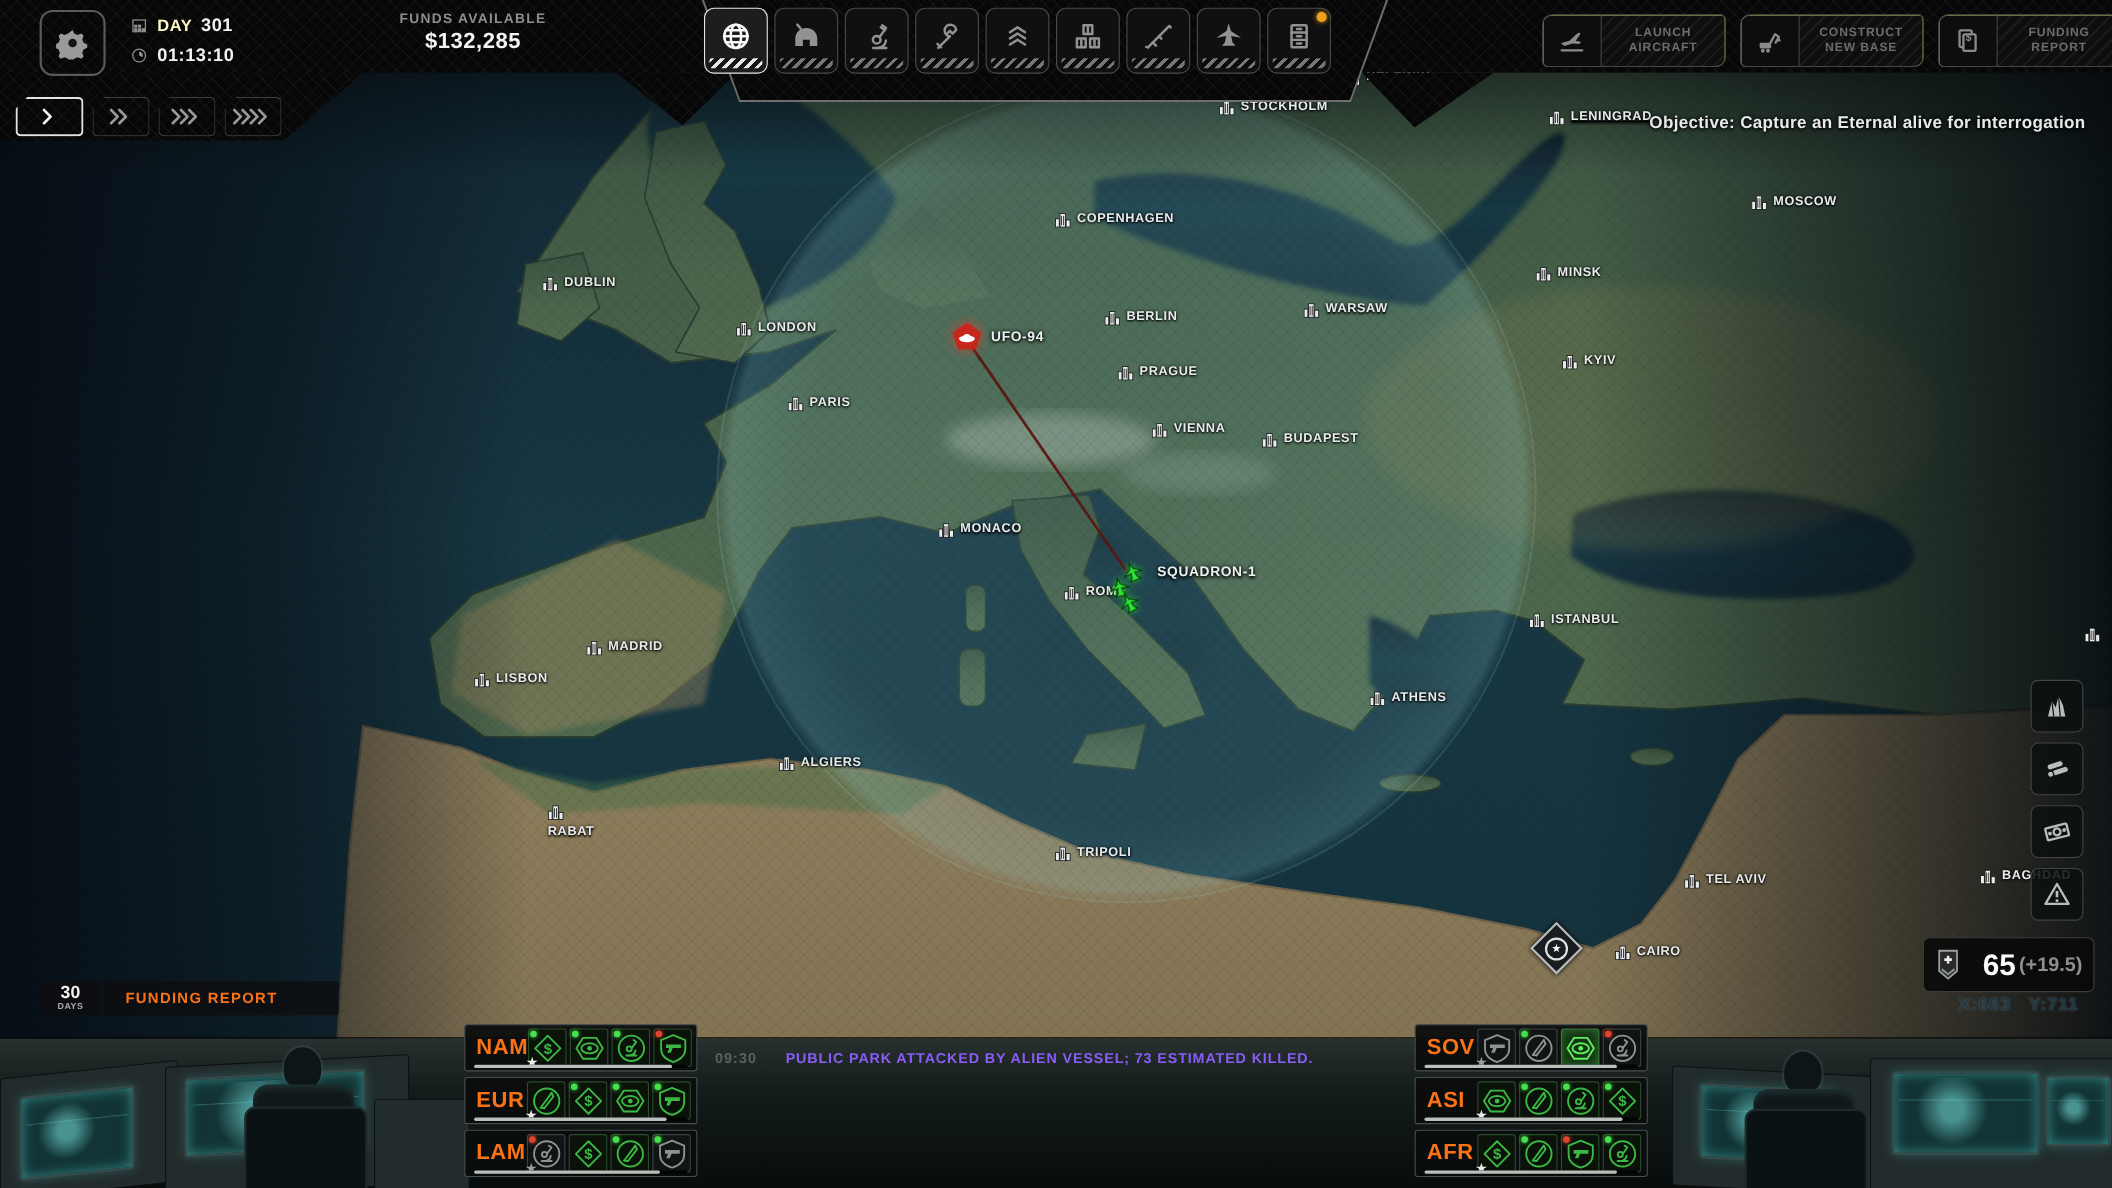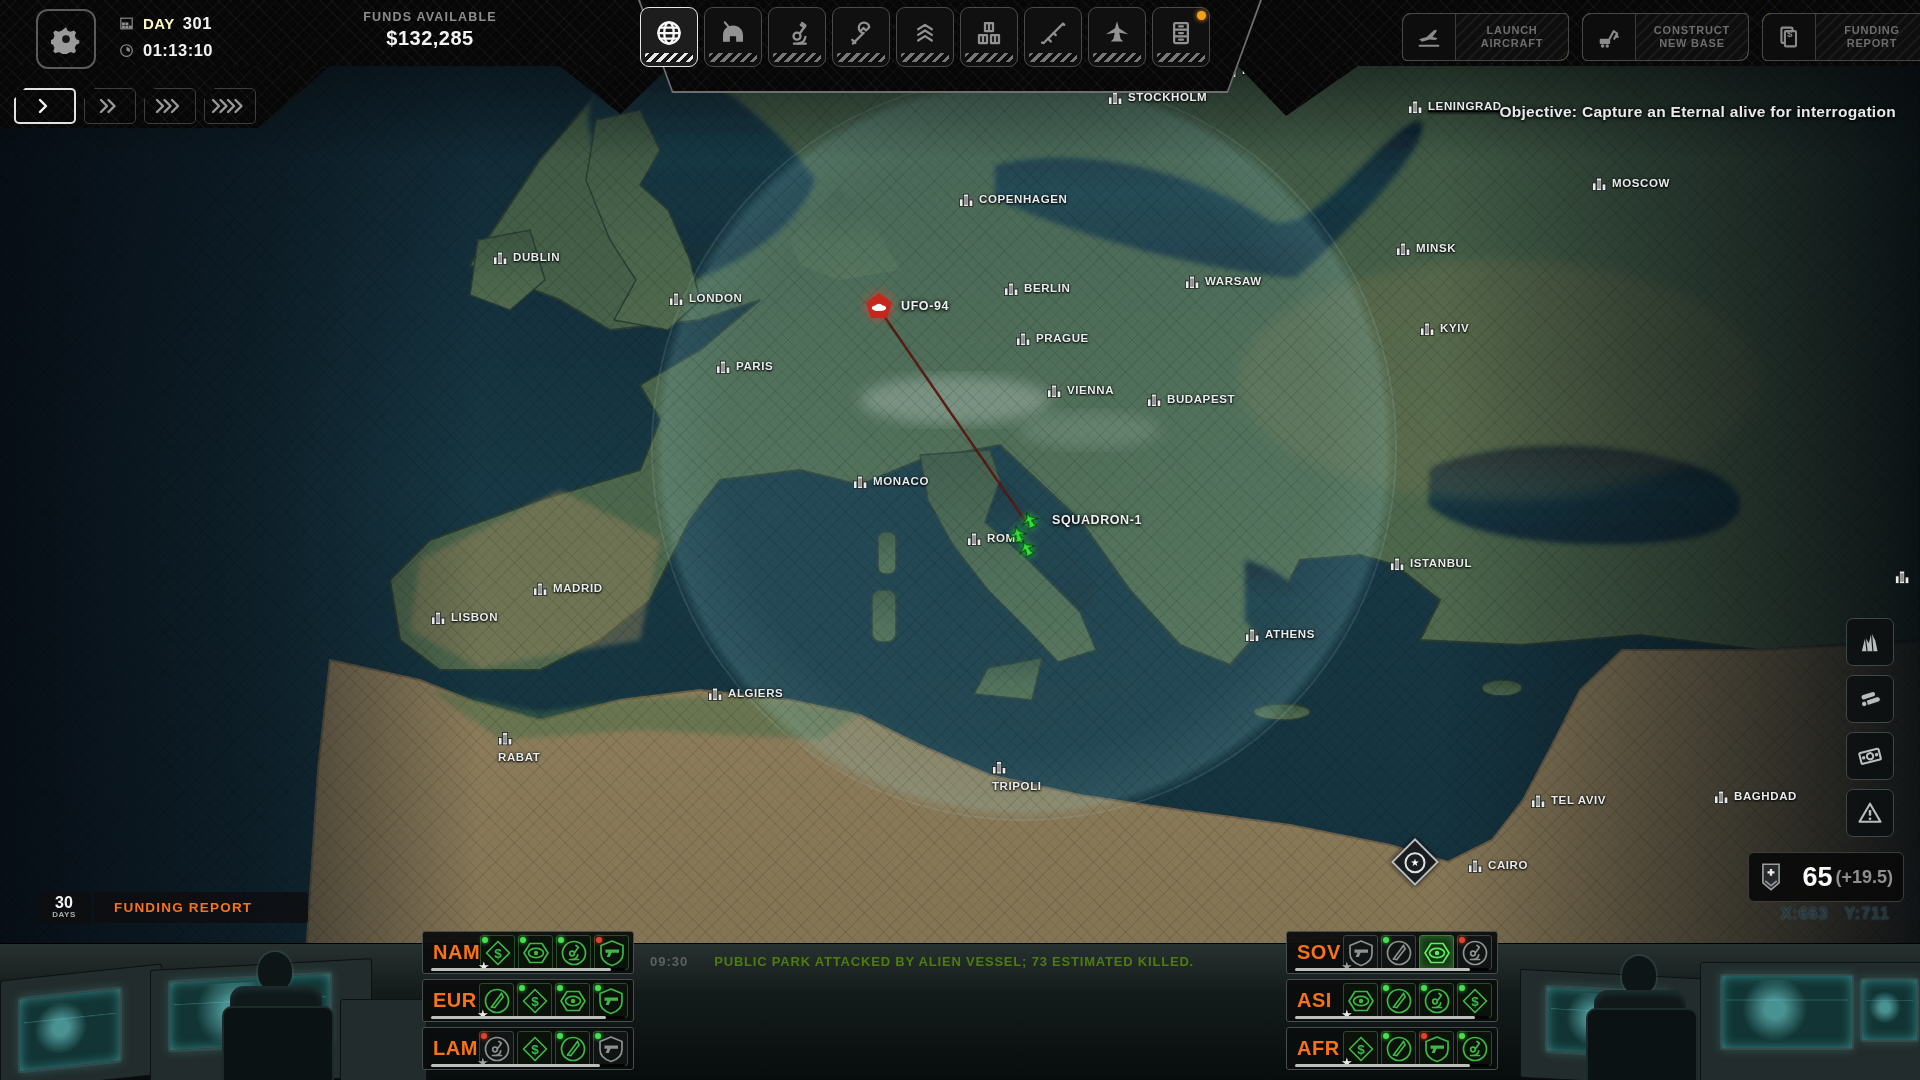--- a/index.html
+++ b/index.html
@@ -108,21 +108,21 @@
                radial-gradient(circle at 40% 45%,rgba(130,240,240,.5) 0 12%,transparent 40%);}
   .op-head{position:absolute;width:34px;height:38px;border-radius:50% 50% 42% 42%;background:#0e1516;
     box-shadow:0 0 0 2px rgba(70,110,110,.25);}
   .op-body{position:absolute;background:#10181a;border-radius:14px 14px 0 0;
     box-shadow:inset 0 4px 6px rgba(90,140,140,.2);}
   .op-chair{position:absolute;background:#0b1213;border-radius:10px 10px 4px 4px;
     border:2px solid #1d2a2b;}
   
   #ticker{left:650px;top:948px;height:26px;display:flex;align-items:center;gap:26px;z-index:6;}
   #ticker .t{color:#5c6261;font-size:13px;font-weight:bold;letter-spacing:1px;}
-  #ticker .m{color:#4d7c0f;font-size:13px;font-weight:bold;letter-spacing:.8px;}
+  #ticker .m{color:#8b5cf6;font-size:13px;font-weight:bold;letter-spacing:.8px;}
   
   .regions{position:absolute;width:212px;z-index:7;}
   #regions-left{left:422px;top:931px;}
   #regions-right{left:1286px;top:931px;}
   .region-row{height:43px;background:rgba(11,13,13,.94);border:1px solid #484e4e;border-radius:3px;
     margin-bottom:5px;position:relative;display:flex;align-items:center;box-sizing:border-box;padding:0 5px 0 10px;}
   .region-code{color:#f97316;font-size:20px;font-weight:bold;letter-spacing:.5px;width:52px;}
   .slots{display:flex;gap:3px;margin-left:auto;}
   .slot{width:35px;height:35px;border-radius:3px;position:relative;display:flex;align-items:center;
     justify-content:center;cursor:pointer;box-sizing:border-box;}
@@ -595,21 +595,21 @@
               <rect x="9.5" y="6.5" width="3.4" height="6"></rect>
             </g>
             <g stroke="#2a2a2a" stroke-width="0.8">
               <line x1="5.6" y1="3" x2="5.6" y2="11"></line>
               <line x1="7.4" y1="3" x2="7.4" y2="11"></line>
             </g>
           </svg>
         </span>
         <span class="lbl">RABAT</span>
       </div>
-      <div class="city" style="left: 992px; top: 776px; flex-direction: column;">
+      <div class="city" style="left: 959px; top: 776px;">
         <span>
           <svg width="15" height="14" viewBox="0 0 14 13">
             <g fill="#e9ecec" stroke="#141414" stroke-width="0.7">
               <rect x="0.5" y="5.5" width="3.2" height="7"></rect>
               <rect x="4.3" y="1" width="4.6" height="11.5"></rect>
               <rect x="9.5" y="6.5" width="3.4" height="6"></rect>
             </g>
             <g stroke="#2a2a2a" stroke-width="0.8">
               <line x1="5.6" y1="3" x2="5.6" y2="11"></line>
               <line x1="7.4" y1="3" x2="7.4" y2="11"></line>
@@ -627,21 +627,21 @@
               <rect x="9.5" y="6.5" width="3.4" height="6"></rect>
             </g>
             <g stroke="#2a2a2a" stroke-width="0.8">
               <line x1="5.6" y1="3" x2="5.6" y2="11"></line>
               <line x1="7.4" y1="3" x2="7.4" y2="11"></line>
             </g>
           </svg>
         </span>
         <span class="lbl">TEL AVIV</span>
       </div>
-      <div class="city" style="left: 1714px; top: 797px;">
+      <div class="city" style="left: 1800px; top: 797px;">
         <span>
           <svg width="15" height="14" viewBox="0 0 14 13">
             <g fill="#e9ecec" stroke="#141414" stroke-width="0.7">
               <rect x="0.5" y="5.5" width="3.2" height="7"></rect>
               <rect x="4.3" y="1" width="4.6" height="11.5"></rect>
               <rect x="9.5" y="6.5" width="3.4" height="6"></rect>
             </g>
             <g stroke="#2a2a2a" stroke-width="0.8">
               <line x1="5.6" y1="3" x2="5.6" y2="11"></line>
               <line x1="7.4" y1="3" x2="7.4" y2="11"></line>

